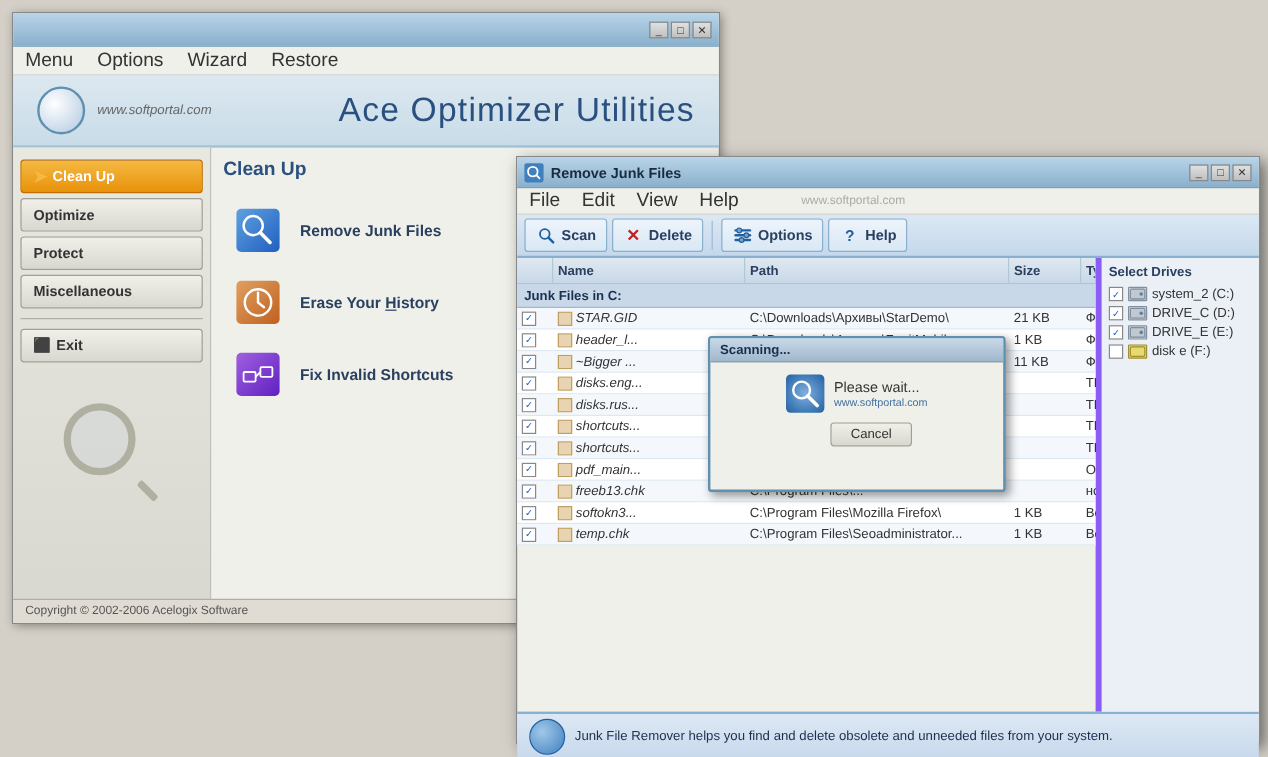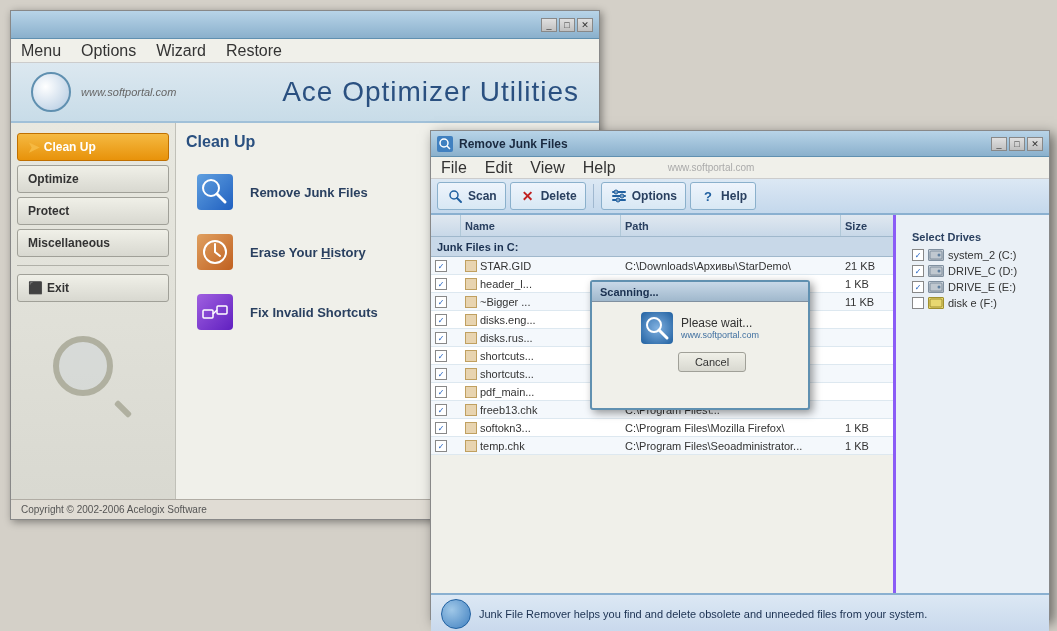--- a/index.html
+++ b/index.html
@@ -219,26 +219,26 @@
       display: grid;
       grid-template-columns: 30px 160px 220px 60px 100px;
       height: 18px;
       border-bottom: 1px solid #dde8f0;
       font-size: 11px;
       align-items: center;
     }
     .file-row:nth-child(even) { background: #f4f8fc; }
     .file-row:nth-child(odd) { background: #ffffff; }
     .file-row .cell { padding: 0 4px; overflow: hidden; text-overflow: ellipsis; white-space: nowrap; color: #333; }
-    .file-row .cell.name { display: flex; align-items: center; gap: 3px; }
+    .file-row .cell.name { display: flex; align-items: center; gap: 3px; font-style: italic; }
     .chk { width: 12px; height: 12px; border: 1px solid #888; background: white; display: inline-flex; align-items: center; justify-content: center; font-size: 8px; color: #2060c0; flex-shrink: 0; }
     .right-panel {
-      width: 156px;
-      border-left: 3px solid #8b5cf6;
-      padding: 16px;
+      width: 136px;
+      border-left: 5px solid #8b5cf6;
+      padding: 6px;
       background: #eaf0f6;
     }
     .drives-title { font-size: 11px; font-weight: bold; color: #2a4060; margin-bottom: 6px; }
     .drive-item {
       display: flex; align-items: center; gap: 4px;
       margin-bottom: 4px; font-size: 11px; color: #333;
     }
     .drive-icon { width: 16px; height: 12px; background: #e8d870; border: 1px solid #a09030; border-radius: 1px; display: flex; align-items: center; justify-content: center; flex-shrink: 0; }
     .drive-icon-hdd { background: linear-gradient(to bottom, #d0d8e0, #b0b8c0); border: 1px solid #8090a0; }
     .junk-footer {
@@ -251,21 +251,21 @@
       font-size: 11px;
       color: #1a3050;
     }
     .footer-icon { width: 30px; height: 30px; margin-right: 8px; background: radial-gradient(circle at 35% 35%, #a0c8e8, #4080c0); border-radius: 50%; border: 1px solid #2060a0; flex-shrink: 0; }
 
     
     .scanning-dialog {
       position: absolute;
       top: 280px;
       left: 590px;
-      width: 220px;
+      width: 248px;
       height: 130px;
       background: #f0f0ea;
       border: 2px solid #6090b0;
       box-shadow: 3px 3px 8px rgba(0,0,0,0.4);
       z-index: 20;
       border-radius: 3px;
     }
     .scanning-title {
       background: linear-gradient(to bottom, #c8d8e8, #a0b8cc);
       height: 20px;

